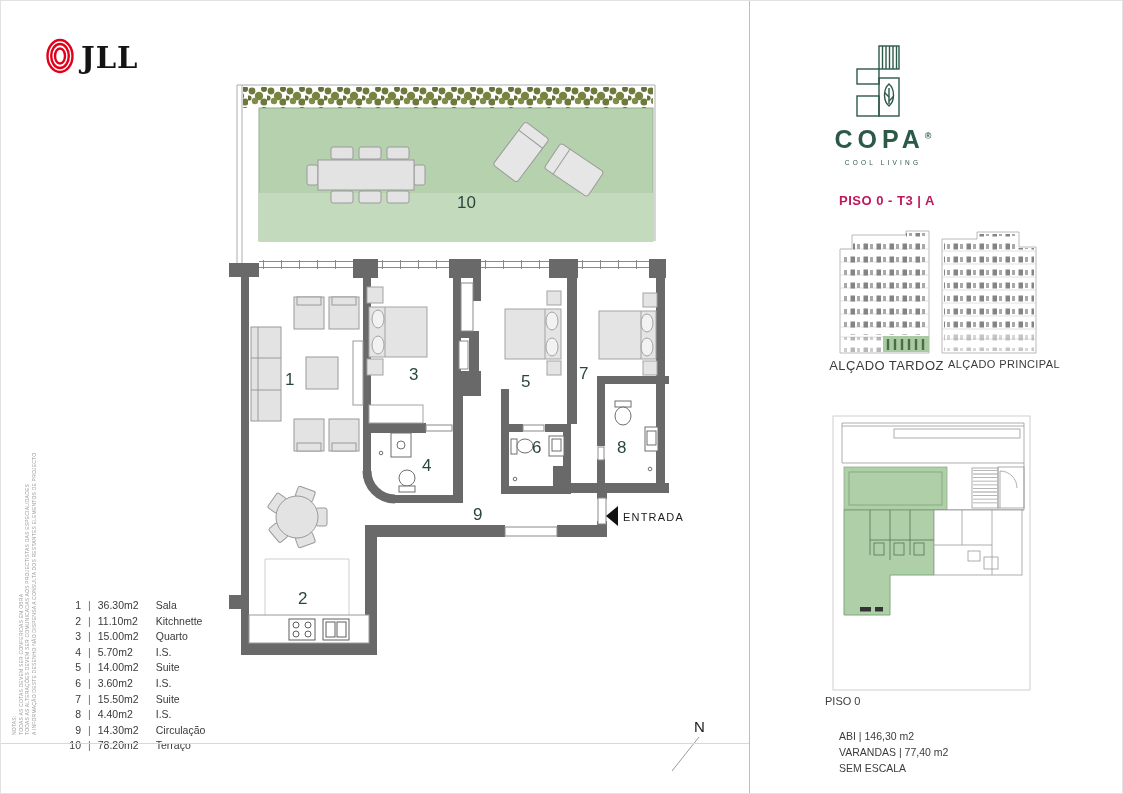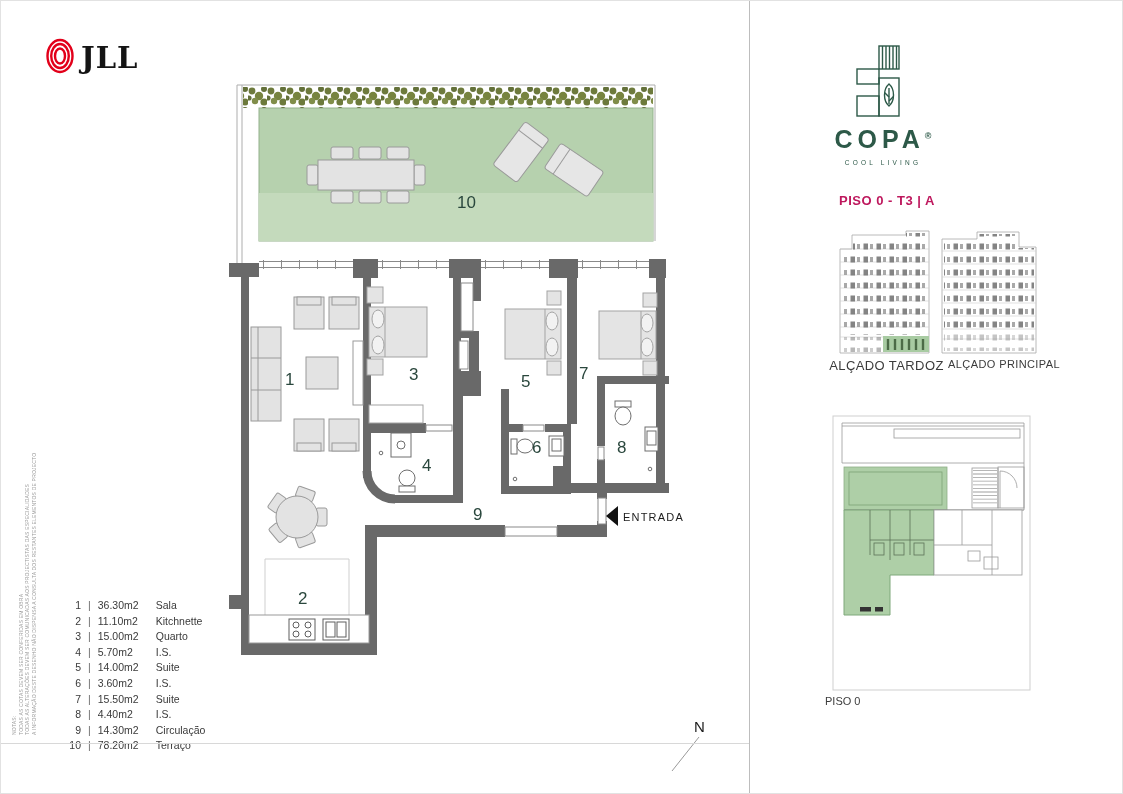--- a/index.html
+++ b/index.html
@@ -492,15 +492,20 @@
         <rect x="102" y="95" width="88" height="65"></rect>
         <line x1="130" y1="95" x2="130" y2="130"></line>
         <line x1="160" y1="95" x2="160" y2="160"></line>
         <line x1="102" y1="130" x2="160" y2="130"></line>
         <rect x="136" y="136" width="12" height="10" fill="none"></rect>
         <rect x="152" y="142" width="14" height="12" fill="none"></rect>
       </g>
     </svg>
     <div class="piso-label">PISO 0</div>
 
+    <div class="stats">
+      <div>ABI | 146,30 m2</div>
+      <div>VARANDAS | 77,40 m2</div>
+      <div>SEM ESCALA</div>
+    </div>
   </div>
 
 </div>
 
 </body></html>

